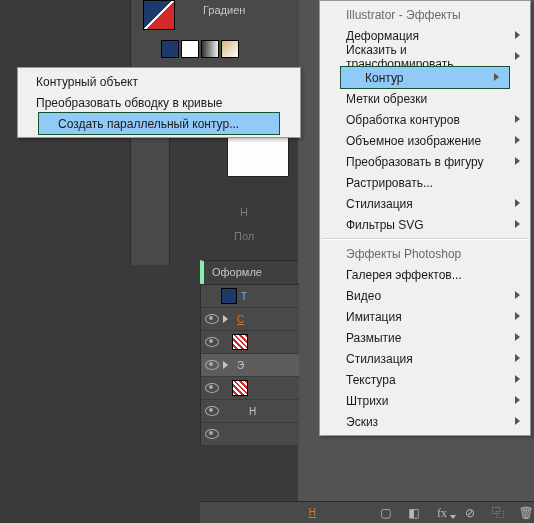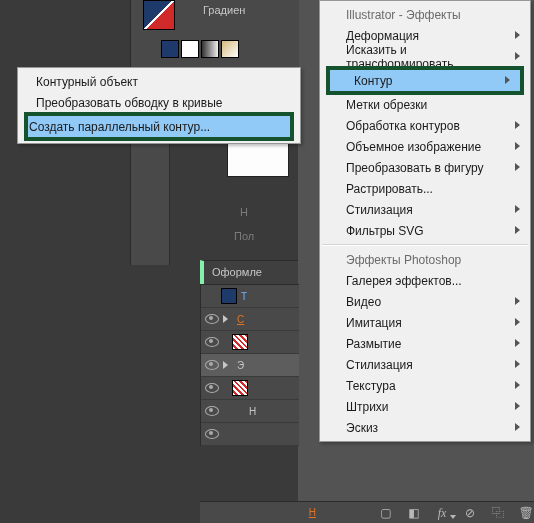--- a/index.html
+++ b/index.html
@@ -168,21 +168,20 @@
   .bottom-bar .bicon {
     width: 16px;
     height: 14px;
     color: #b8b8b8;
     font-size: 12px;
     text-align: center;
     line-height: 14px;
   }
   .bottom-bar .link { color: #e07423; font-size: 10px; margin-left: auto; margin-right: 50px; text-decoration: underline; }
   .fx {
-    font-style: italic;
     font-family: Georgia, serif;
     position: relative;
   }
   .fx::after {
     content: "";
     position: absolute;
     right: -6px;
     top: 9px;
     width: 0; height: 0;
     border-left: 3px solid transparent;
@@ -209,22 +208,22 @@
     padding: 0 22px 0 26px;
     color: #1b1b1b;
     position: relative;
     cursor: default;
   }
   .menu-item.header {
     color: #6b6b6b;
   }
   .menu-item.highlight {
     background: #91c9f7;
-    border: 4px solid #14532d;
-    margin: -1px 6px;
+    border: 1px solid #14532d;
+    margin: -1px 20px;
     height: 21px;
     padding: 0 20px 0 24px;
   }
   .menu-item .arrow {
     position: absolute;
     right: 10px;
     top: 6px;
     width: 0; height: 0;
     border-top: 4px solid transparent;
     border-bottom: 4px solid transparent;
@@ -243,21 +242,21 @@
     left: 17px;
     top: 67px;
     width: 282px;
     background: #f0f0f0;
     border: 1px solid #979797;
     box-shadow: 2px 2px 3px rgba(0,0,0,0.25);
     padding: 3px 0;
     z-index: 10;
   }
   .menu-sub .menu-item { padding-left: 18px; }
-  .menu-sub .menu-item.highlight { padding-left: 1px; }
+  .menu-sub .menu-item.highlight { padding-left: 19px; }
 
 </style>
 </head>
 <body>
 
 <div class="dark-area">
 
   <div class="swatch-zone">
     <div class="big-swatch"></div>
     <span class="grad-label">Градиен</span>

